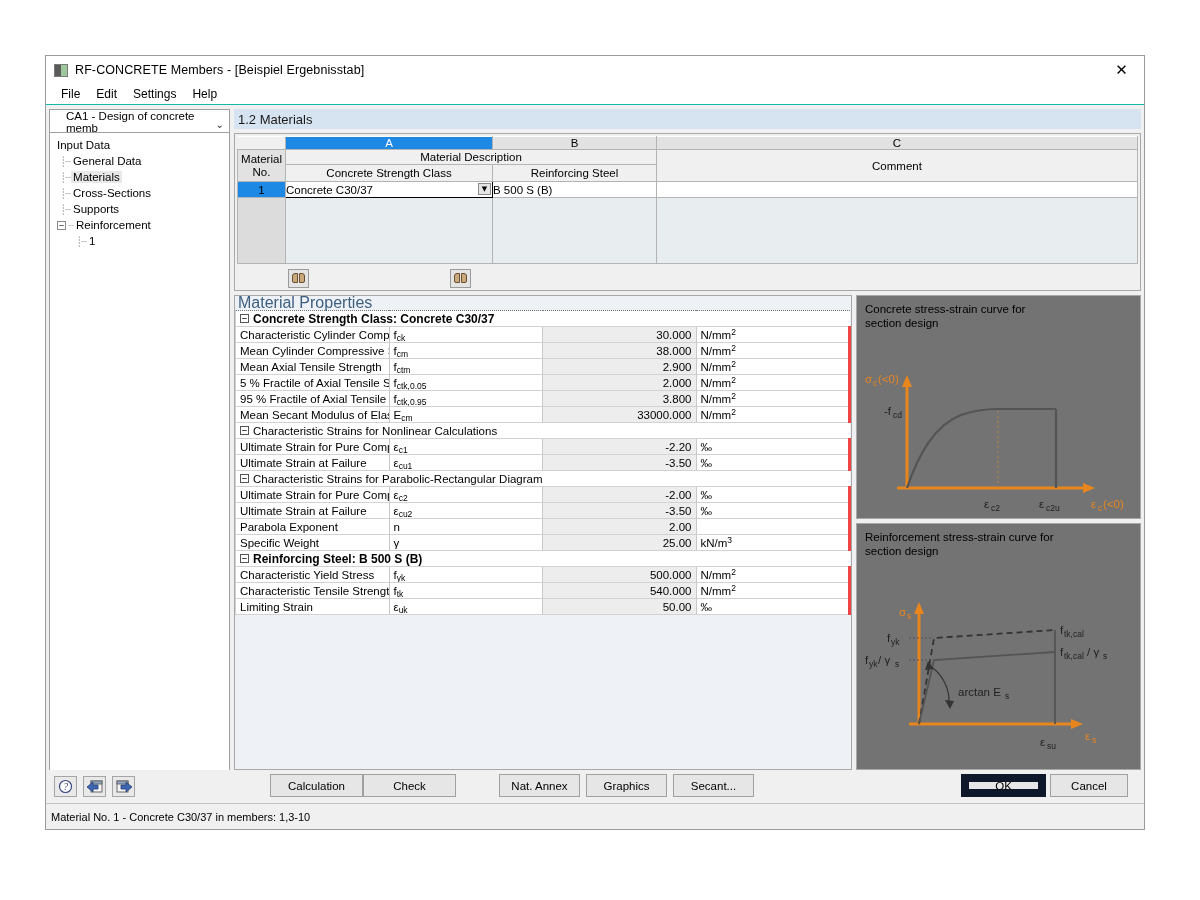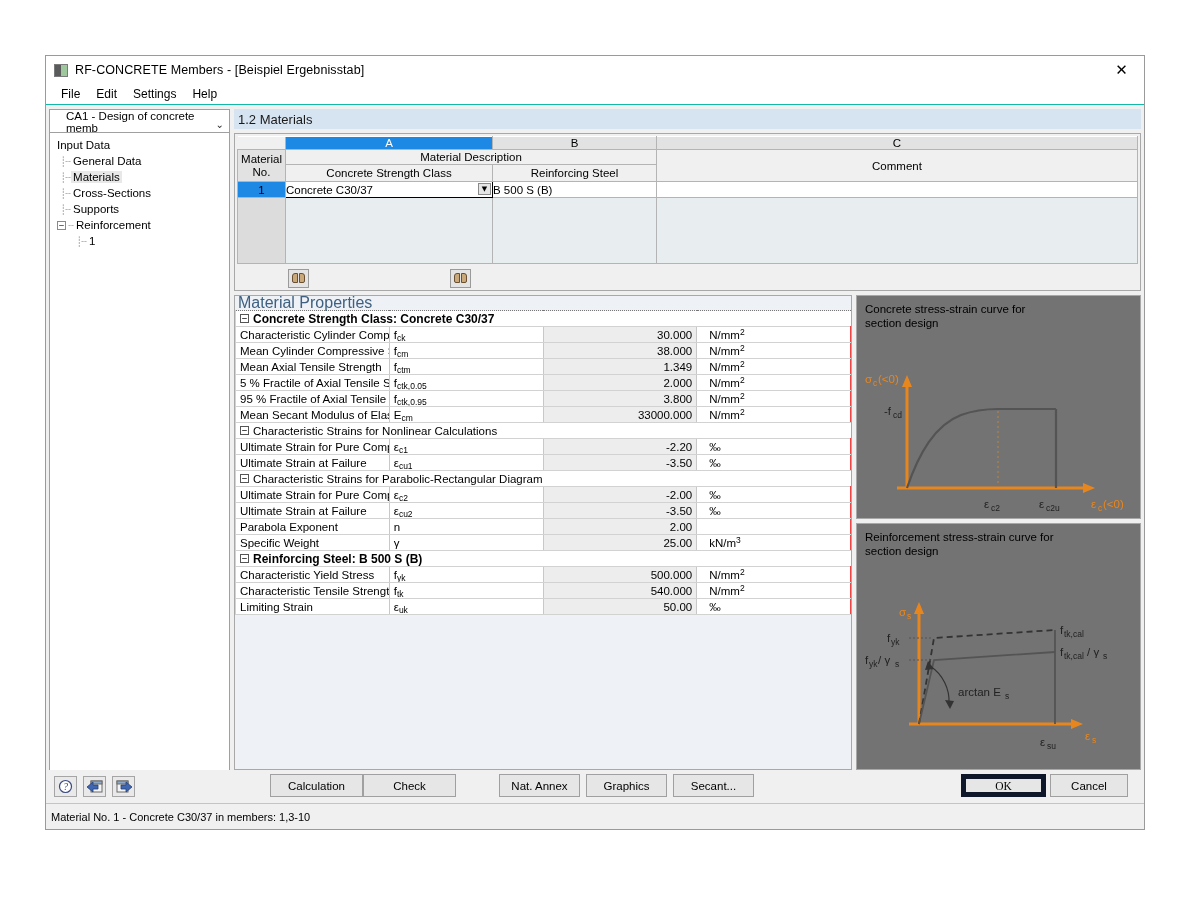--- a/index.html
+++ b/index.html
@@ -218,22 +218,22 @@
     border: 1px solid #d2d2d2;
     border-left: none; border-right: none;
     font-size: 11.5px; color: #000;
     padding: 0; background: #ffffff;
     white-space: nowrap; overflow: hidden;
   }
   .ptable td.c-name { padding-left: 4px; border-left: 1px solid #d2d2d2; }
   .ptable td.c-sym  { padding-left: 4px; border-left: 1px solid #c8c8c8; width: 72px; }
   .ptable td.c-val  { text-align: right; padding-right: 4px; width: 90px;
                       background: #ededed; border-left: 1px solid #c8c8c8; }
-  .ptable td.c-unit { padding-left: 12px; width: 58px;
-                      border-left: 1px solid #c8c8c8; border-right: 1px solid #ef4444; margin-left: 39px; }
+  .ptable td.c-unit { padding-left: 4px; width: 58px;
+                      border-left: 1px solid #c8c8c8; border-right: 3px solid #ef4444; margin-left: 39px; }
   tr.grp td {
     background: #ffffff;
     border-top: 1px dotted #777;
     border-bottom: 1px dotted #777;
   }
   tr.grp.bold td { font-weight: bold; font-size: 12px; }
   .grpcell { display: flex; align-items: center; }
   .pexp {
     width: 9px; height: 9px;
     border: 1px solid #555; background: #fff;
@@ -277,21 +277,21 @@
     position: absolute; top: 6px;
   }
   .btn {
     position: absolute; top: 4px;
     height: 23px;
     background: #e6e6e6;
     border: 1px solid #a0a0a0;
     font-size: 11.5px; color: #000;
     display: flex; align-items: center; justify-content: center;
   }
-  .btn.primary { border: 5px solid #0f172a; background: #e6e6e6; font-family: Liberation Serif, serif; }
+  .btn.primary { border: 8px solid #0f172a; background: #e6e6e6; }
   .statusbar {
     position: absolute;
     left: 0; right: 0; bottom: 0; height: 26px;
     background: #f0f0f0;
     border-top: 1px solid #c4c4c4;
     display: flex; align-items: center;
     padding-left: 5px;
     font-size: 11px; color: #000;
   }
 </style>
@@ -448,21 +448,21 @@
                 </tr>
                 <tr>
                   <td class="c-name ind3">Mean Cylinder Compressive Strength</td>
                   <td class="c-sym"><span>f</span><sub>cm</sub></td>
                   <td class="c-val">38.000</td>
                   <td class="c-unit"><span>N/mm</span><sup>2</sup></td>
                 </tr>
                 <tr>
                   <td class="c-name ind3">Mean Axial Tensile Strength</td>
                   <td class="c-sym"><span>f</span><sub>ctm</sub></td>
-                  <td class="c-val">1.349</td>
+                  <td class="c-val">2.900</td>
                   <td class="c-unit"><span>N/mm</span><sup>2</sup></td>
                 </tr>
                 <tr>
                   <td class="c-name ind3">5 % Fractile of Axial Tensile Strength</td>
                   <td class="c-sym"><span>f</span><sub>ctk,0.05</sub></td>
                   <td class="c-val">2.000</td>
                   <td class="c-unit"><span>N/mm</span><sup>2</sup></td>
                 </tr>
                 <tr>
                   <td class="c-name ind3">95 % Fractile of Axial Tensile Strength</td>

